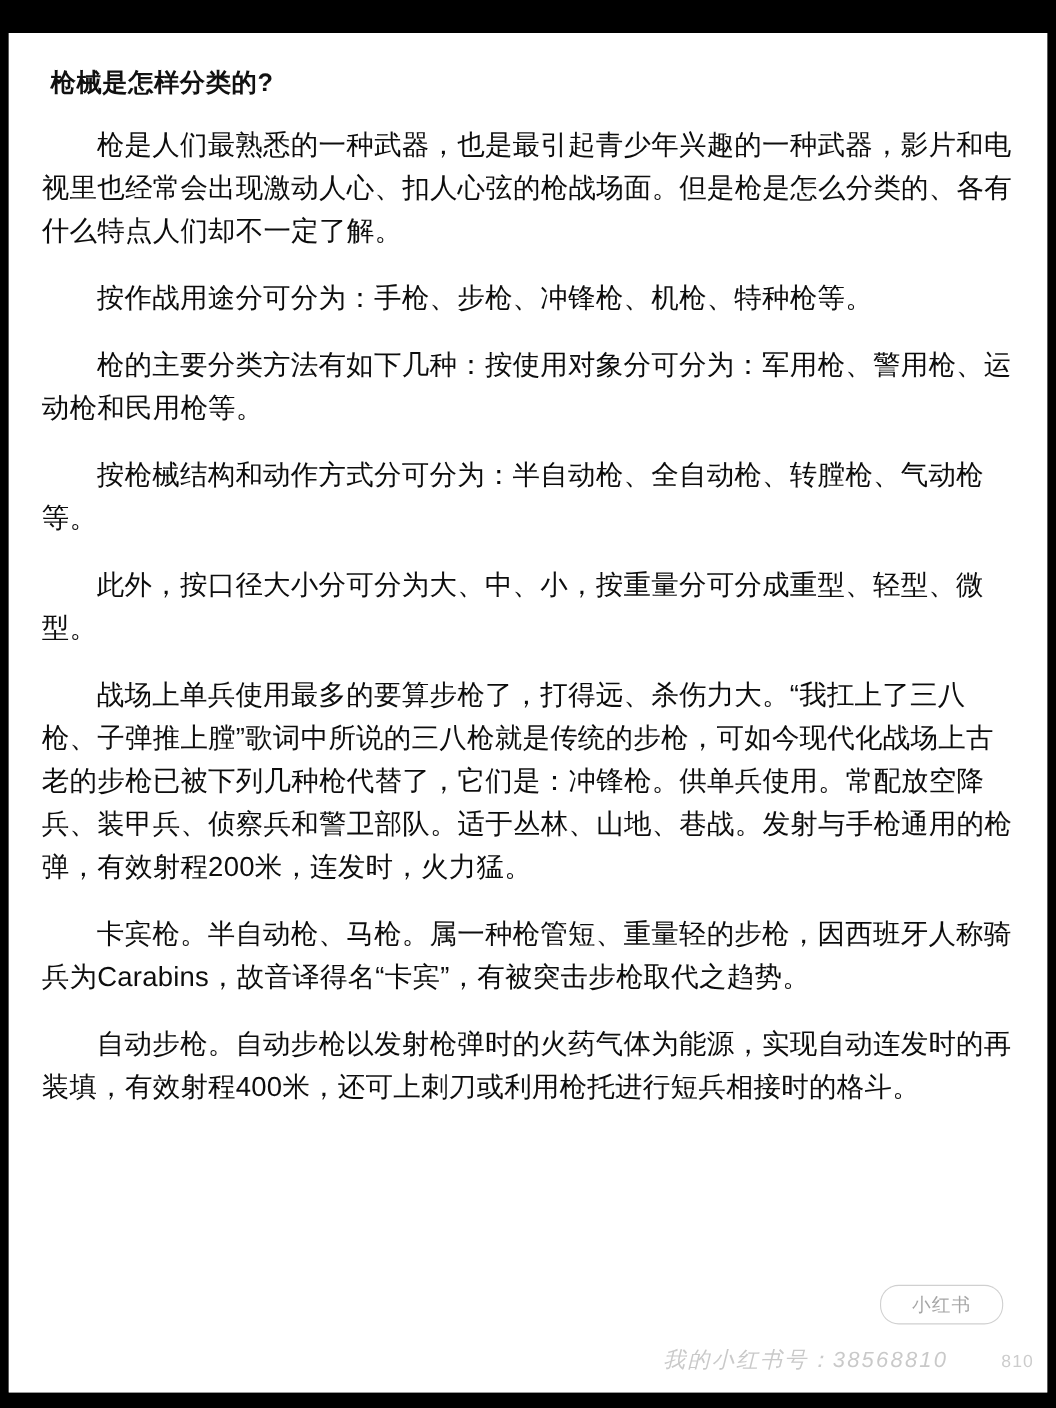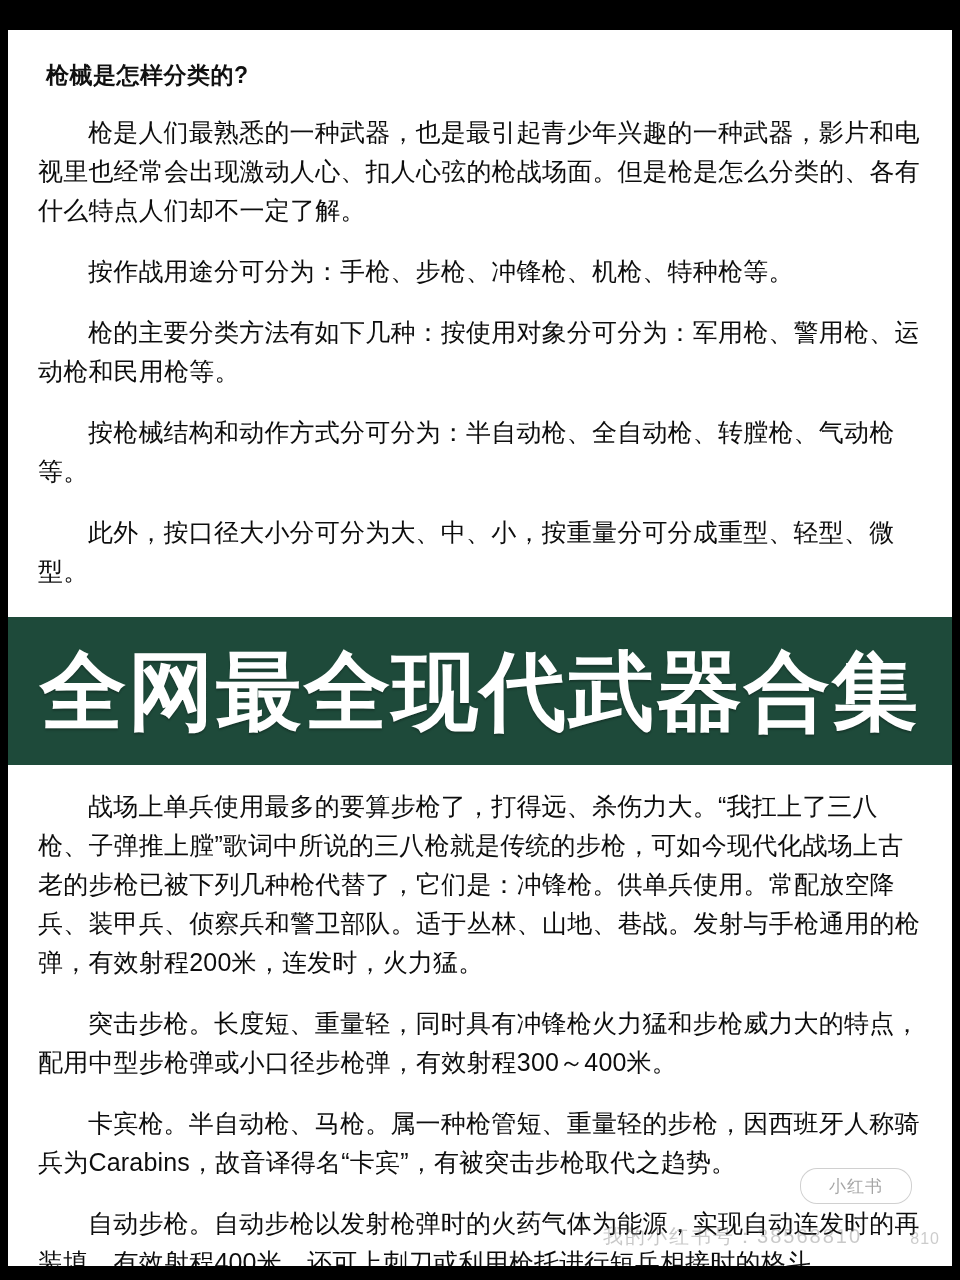--- a/index.html
+++ b/index.html
@@ -119,20 +119,21 @@
   }
   .watermark-text {
     position: absolute;
     right: 90px;
     bottom: 16px;
     color: rgba(120,120,120,0.40);
     font-size: 20px;
     letter-spacing: 2px;
     pointer-events: none;
     white-space: nowrap;
+    font-style: italic;
   }
   .watermark-num {
     position: absolute;
     right: 12px;
     bottom: 18px;
     color: rgba(120,120,120,0.38);
     font-size: 16px;
     letter-spacing: 1px;
     pointer-events: none;
   }
@@ -150,27 +151,23 @@
 
     <div class="section">
       <div class="doc-heading">枪械是怎样分类的?</div>
       <p class="para first-of-block">枪是人们最熟悉的一种武器，也是最引起青少年兴趣的一种武器，影片和电视里也经常会出现激动人心、扣人心弦的枪战场面。但是枪是怎么分类的、各有什么特点人们却不一定了解。</p>
       <p class="para">按作战用途分可分为：手枪、步枪、冲锋枪、机枪、特种枪等。</p>
       <p class="para">枪的主要分类方法有如下几种：按使用对象分可分为：军用枪、警用枪、运动枪和民用枪等。</p>
       <p class="para">按枪械结构和动作方式分可分为：半自动枪、全自动枪、转膛枪、气动枪等。</p>
       <p class="para">此外，按口径大小分可分为大、中、小，按重量分可分成重型、轻型、微型。</p>
     </div>
 
-    <div class="banner">
-      <div class="banner-text">全网最全现代武器合集</div>
-    </div>
 
     <div class="lower">
       <p class="para">战场上单兵使用最多的要算步枪了，打得远、杀伤力大。“我扛上了三八枪、子弹推上膛”歌词中所说的三八枪就是传统的步枪，可如今现代化战场上古老的步枪已被下列几种枪代替了，它们是：冲锋枪。供单兵使用。常配放空降兵、装甲兵、侦察兵和警卫部队。适于丛林、山地、巷战。发射与手枪通用的枪弹，有效射程200米，连发时，火力猛。</p>
-      <p class="para">突击步枪。长度短、重量轻，同时具有冲锋枪火力猛和步枪威力大的特点，配用中型步枪弹或小口径步枪弹，有效射程300～400米。</p>
       <p class="para">卡宾枪。半自动枪、马枪。属一种枪管短、重量轻的步枪，因西班牙人称骑兵为Carabins，故音译得名“卡宾”，有被突击步枪取代之趋势。</p>
       <p class="para">自动步枪。自动步枪以发射枪弹时的火药气体为能源，实现自动连发时的再装填，有效射程400米，还可上刺刀或利用枪托进行短兵相接时的格斗。</p>
 
     </div>
 
     <div class="watermark-badge">小红书</div>
     <div class="watermark-text">我的小红书号：38568810</div>
     <div class="watermark-num">810</div>
 
   </div>

